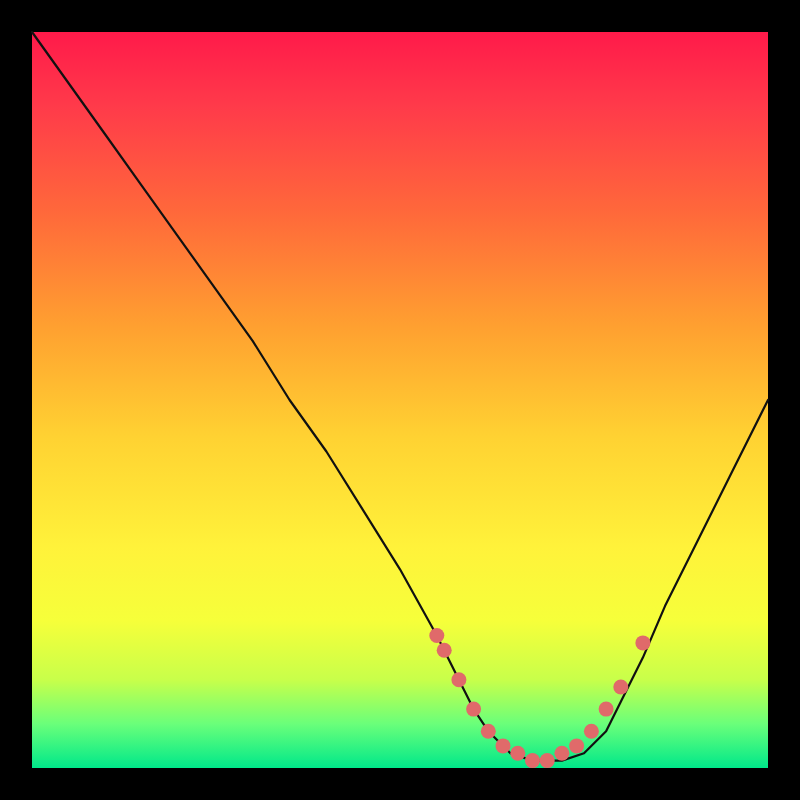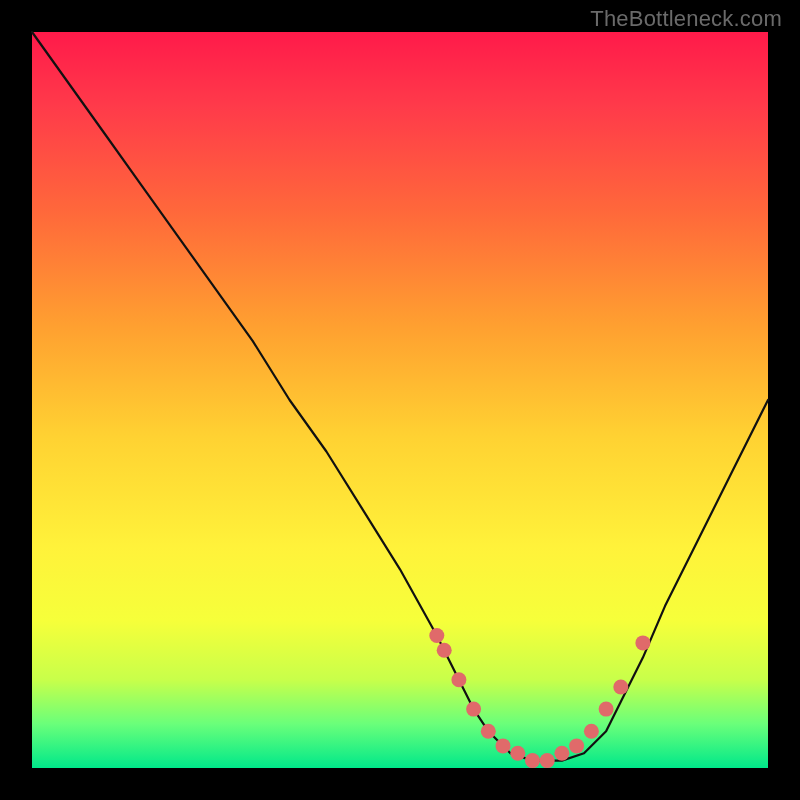--- a/index.html
+++ b/index.html
@@ -61,21 +61,20 @@
   }
   .dot {
     fill: #e06a6a;
     stroke: none;
   }
 </style>
 </head>
 <body>
 
 <div class="stage">
-  <div class="watermark">TheBottleneck.com</div>
 
   <div class="plot-area">
     <svg class="curve" viewBox="0 0 736 736">
       <path id="curve-path" d="M0.0 0.0 L36.8 51.5 L73.6 103.0 L110.4 154.6 L147.2 206.1 L184.0 257.6 L220.8 309.1 L257.6 368.0 L294.4 419.5 L331.2 478.4 L368.0 537.3 L404.8 603.5 L426.9 647.7 L441.6 677.1 L456.3 699.2 L478.4 721.3 L500.5 728.6 L515.2 728.6 L529.9 728.6 L552.0 721.3 L574.1 699.2 L588.8 669.8 L610.9 625.6 L633.0 574.1 L662.4 515.2 L699.2 441.6 L736.0 368.0"></path>
       <g id="markers">
           <circle cx="404.8" cy="603.5" r="7.5" class="dot"></circle>
           <circle cx="412.2" cy="618.2" r="7.5" class="dot"></circle>
           <circle cx="426.9" cy="647.7" r="7.5" class="dot"></circle>
           <circle cx="441.6" cy="677.1" r="7.5" class="dot"></circle>
           <circle cx="456.3" cy="699.2" r="7.5" class="dot"></circle>

